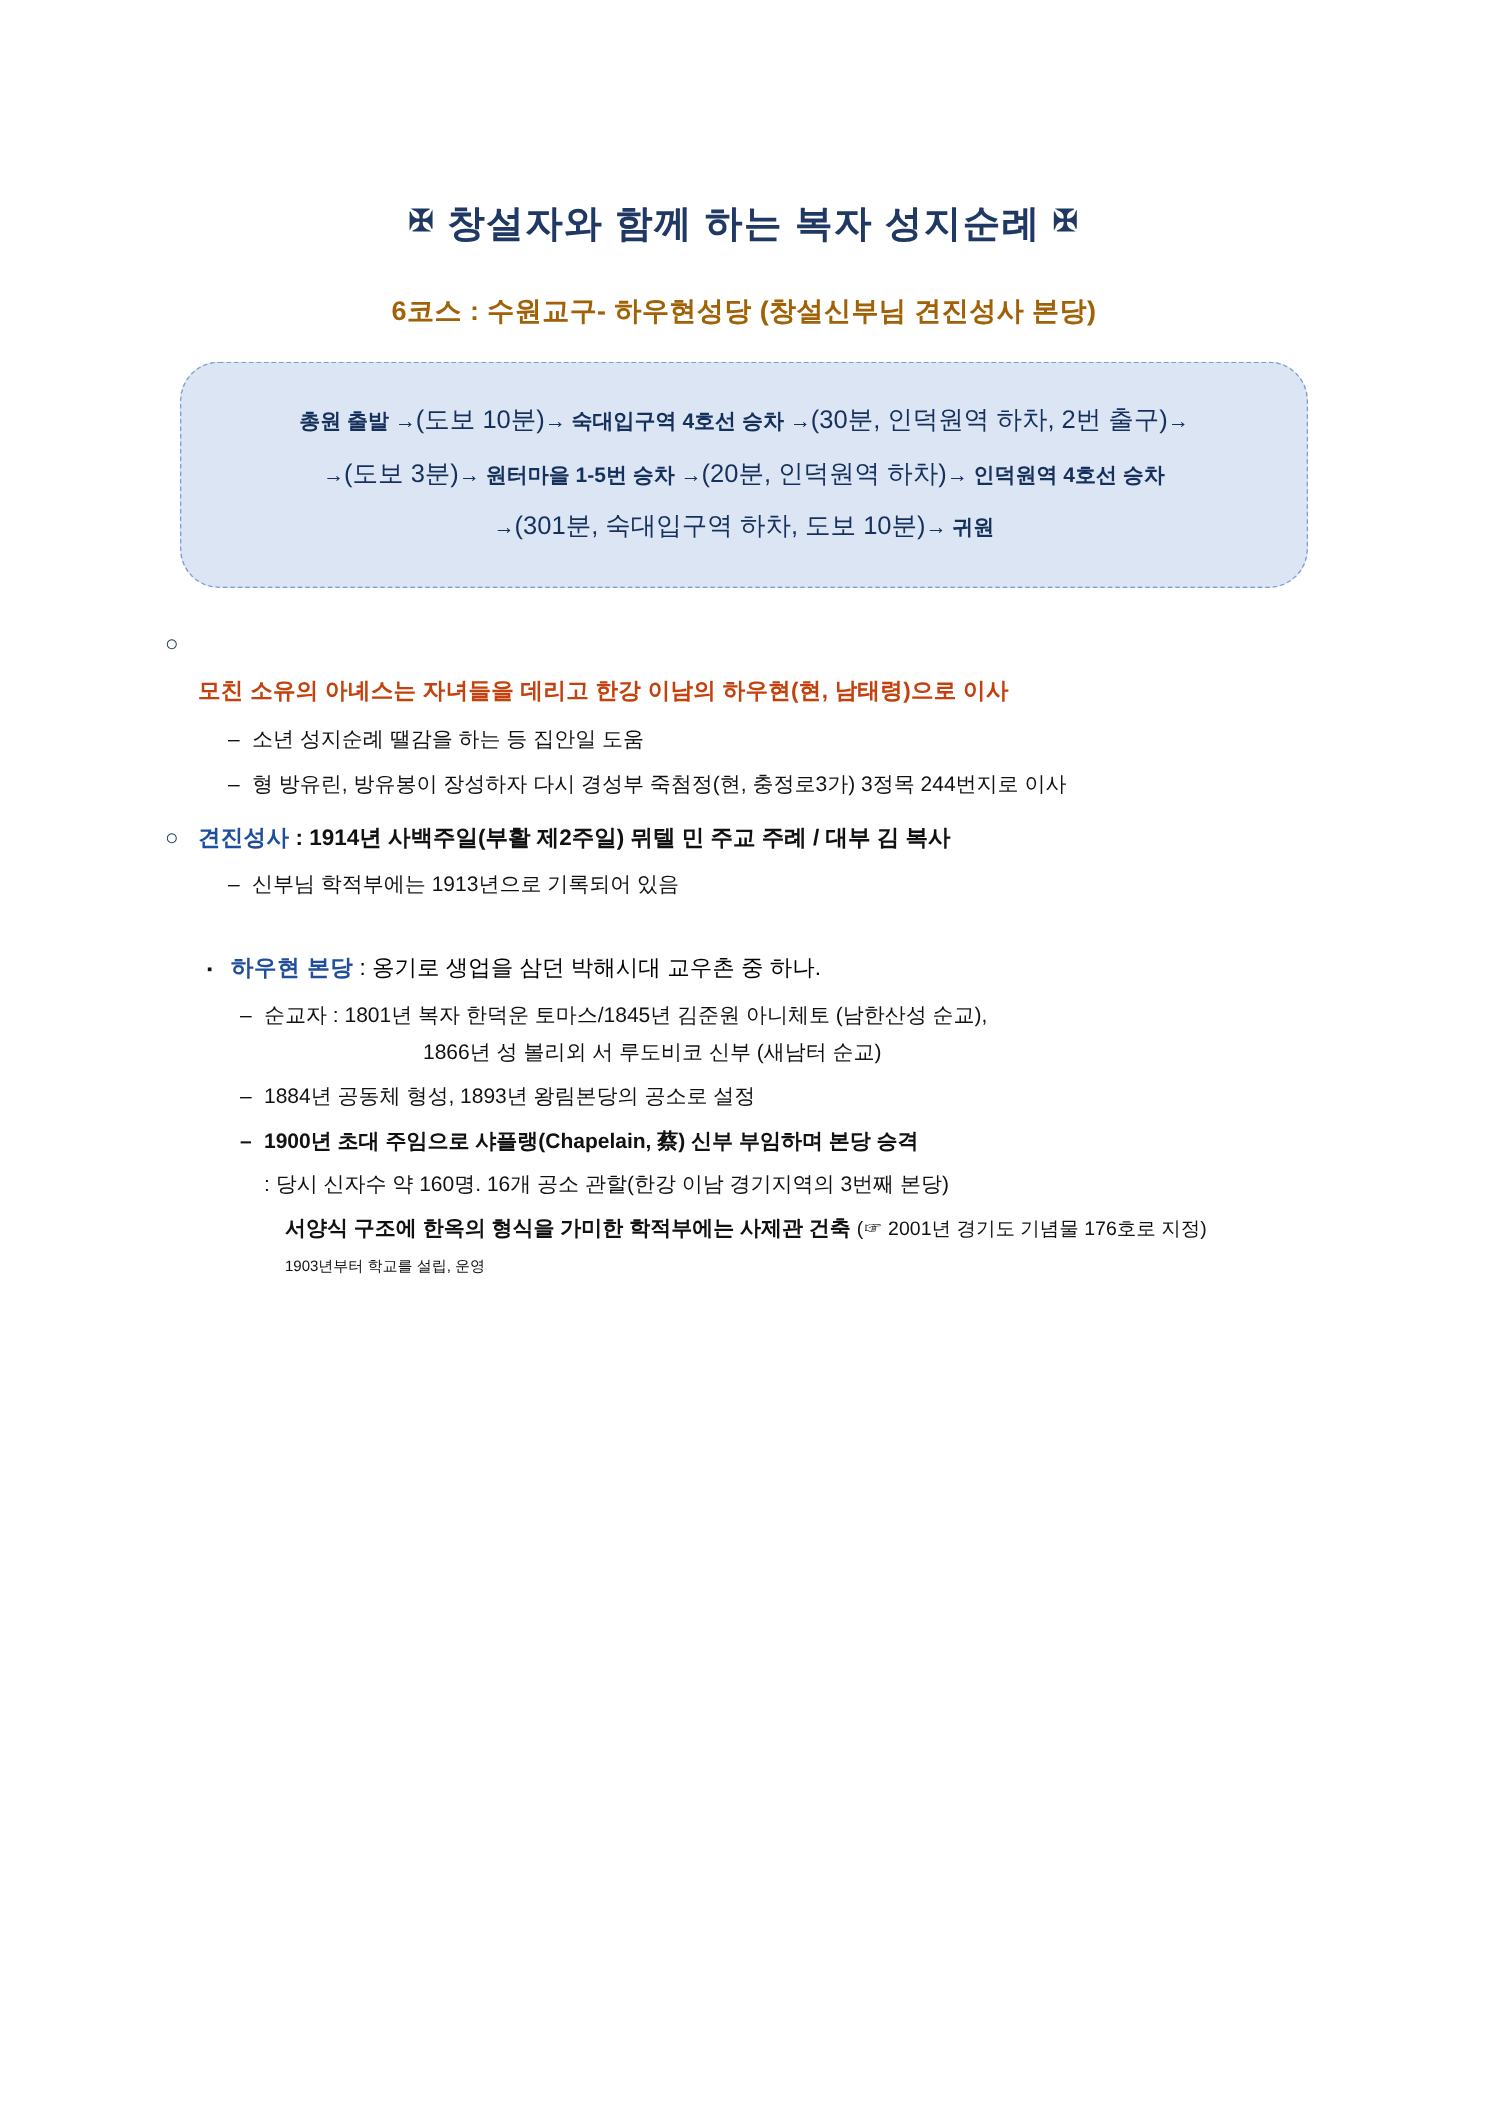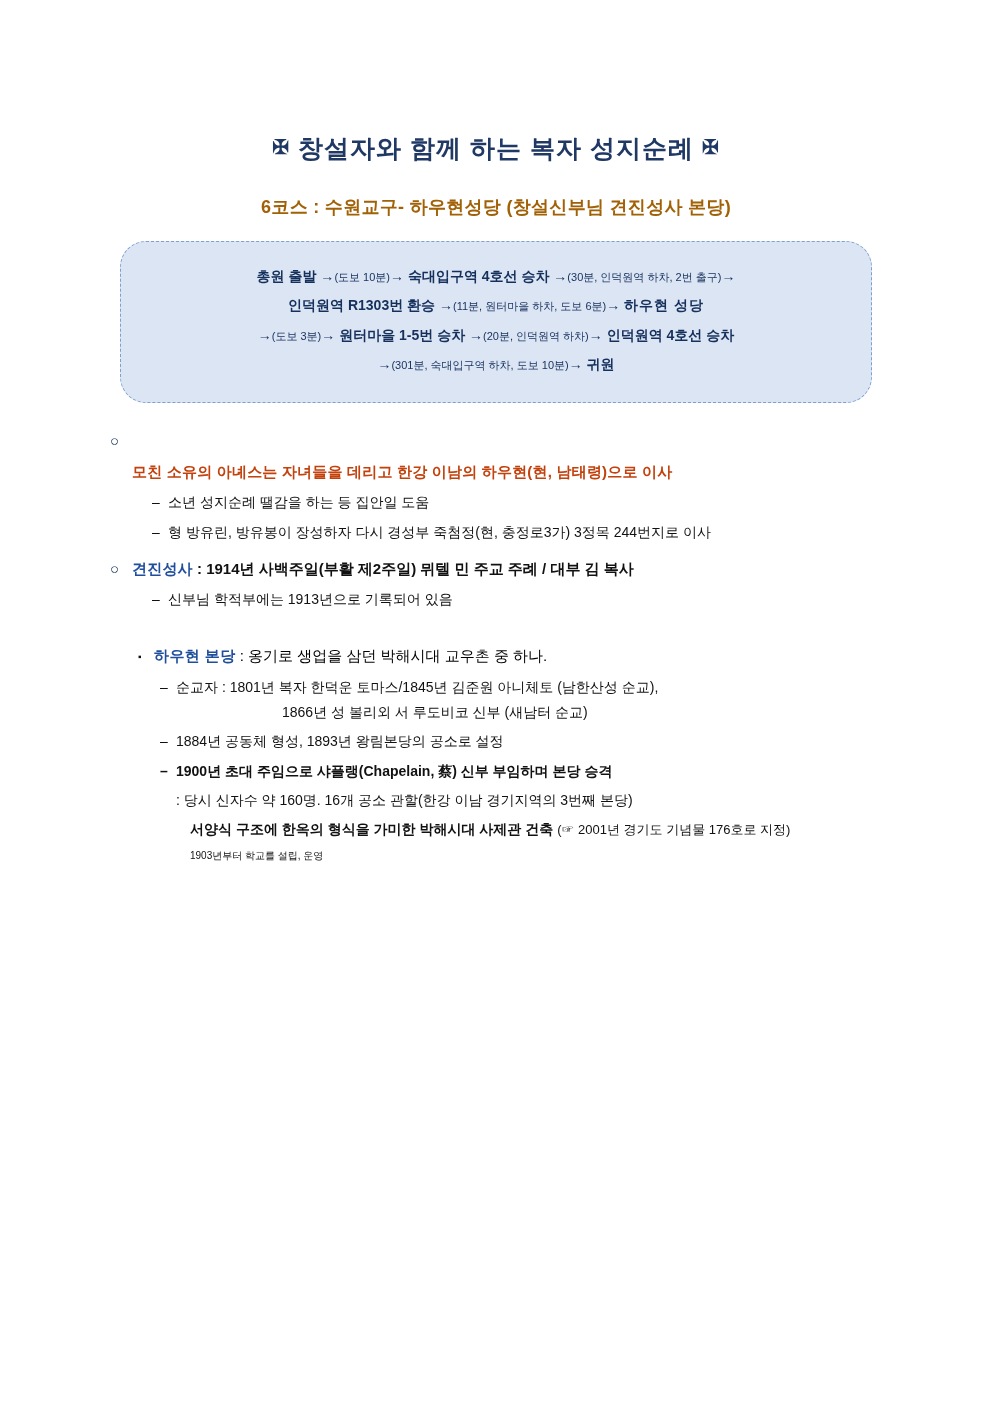--- a/index.html
+++ b/index.html
@@ -59,21 +59,21 @@
   }
   .route-line {
     font-size: 14px;
     font-weight: bold;
     color: #16305c;
     line-height: 2.1;
     white-space: nowrap;
   }
   .route-line .small {
     font-weight: normal;
-    font-size: 11px;
+    font-size: 17px;
   }
   .route-line .churchname {
     font-weight: bold;
     letter-spacing: 1px;
   }
 
   
   .body-block {
     margin-top: 26px;
   }
@@ -202,23 +202,20 @@
     <span class="cross">✠</span><span>창설자와 함께 하는 복자 성지순례</span><span class="cross">✠</span>
   </div>
 
   <div class="doc-subtitle">6코스 : 수원교구- 하우현성당 (창설신부님 견진성사 본당)</div>
 
   <div class="route-box">
     <div class="route-line">
       <span>총원 출발 →</span><span class="small">(도보 10분)</span><span>→ 숙대입구역 4호선 승차 →</span><span class="small">(30분, 인덕원역 하차, 2번 출구)</span><span>→</span>
     </div>
     <div class="route-line">
-      <span>인덕원역 R1303번 환승 →</span><span class="small">(11분, 원터마을 하차, 도보 6분)</span><span>→ </span><span class="churchname">하우현 성당</span>
-    </div>
-    <div class="route-line">
       <span>→</span><span class="small">(도보 3분)</span><span>→ 원터마을 1-5번 승차 →</span><span class="small">(20분, 인덕원역 하차)</span><span>→ 인덕원역 4호선 승차</span>
     </div>
     <div class="route-line">
       <span>→</span><span class="small">(301분, 숙대입구역 하차, 도보 10분)</span><span>→ 귀원</span>
     </div>
   </div>
 
   <div class="body-block">
 
     <div class="lvl1">
@@ -264,21 +261,21 @@
     </div>
 
     <div class="lvl2b bold-line">
       <span class="dash">–</span>
       <span>1900년 초대 주임으로 샤플랭(Chapelain, 蔡) 신부 부임하며 본당 승격</span>
     </div>
 
     <div class="lvl3">: 당시 신자수 약 160명. 16개 공소 관할(한강 이남 경기지역의 3번째 본당)</div>
 
     <div class="lvl3-bold">
-      <span>서양식 구조에 한옥의 형식을 가미한 박해시대 사제관 건축</span>
+      <span>서양식 구조에 한옥의 형식을 가미한 학적부에는 사제관 건축</span>
       <span class="note">(☞ 2001년 경기도 기념물 176호로 지정)</span>
     </div>
 
     <div class="lvl3-plain">1903년부터 학교를 설립, 운영</div>
 
   </div>
 
 </div>
 
 </body></html>

